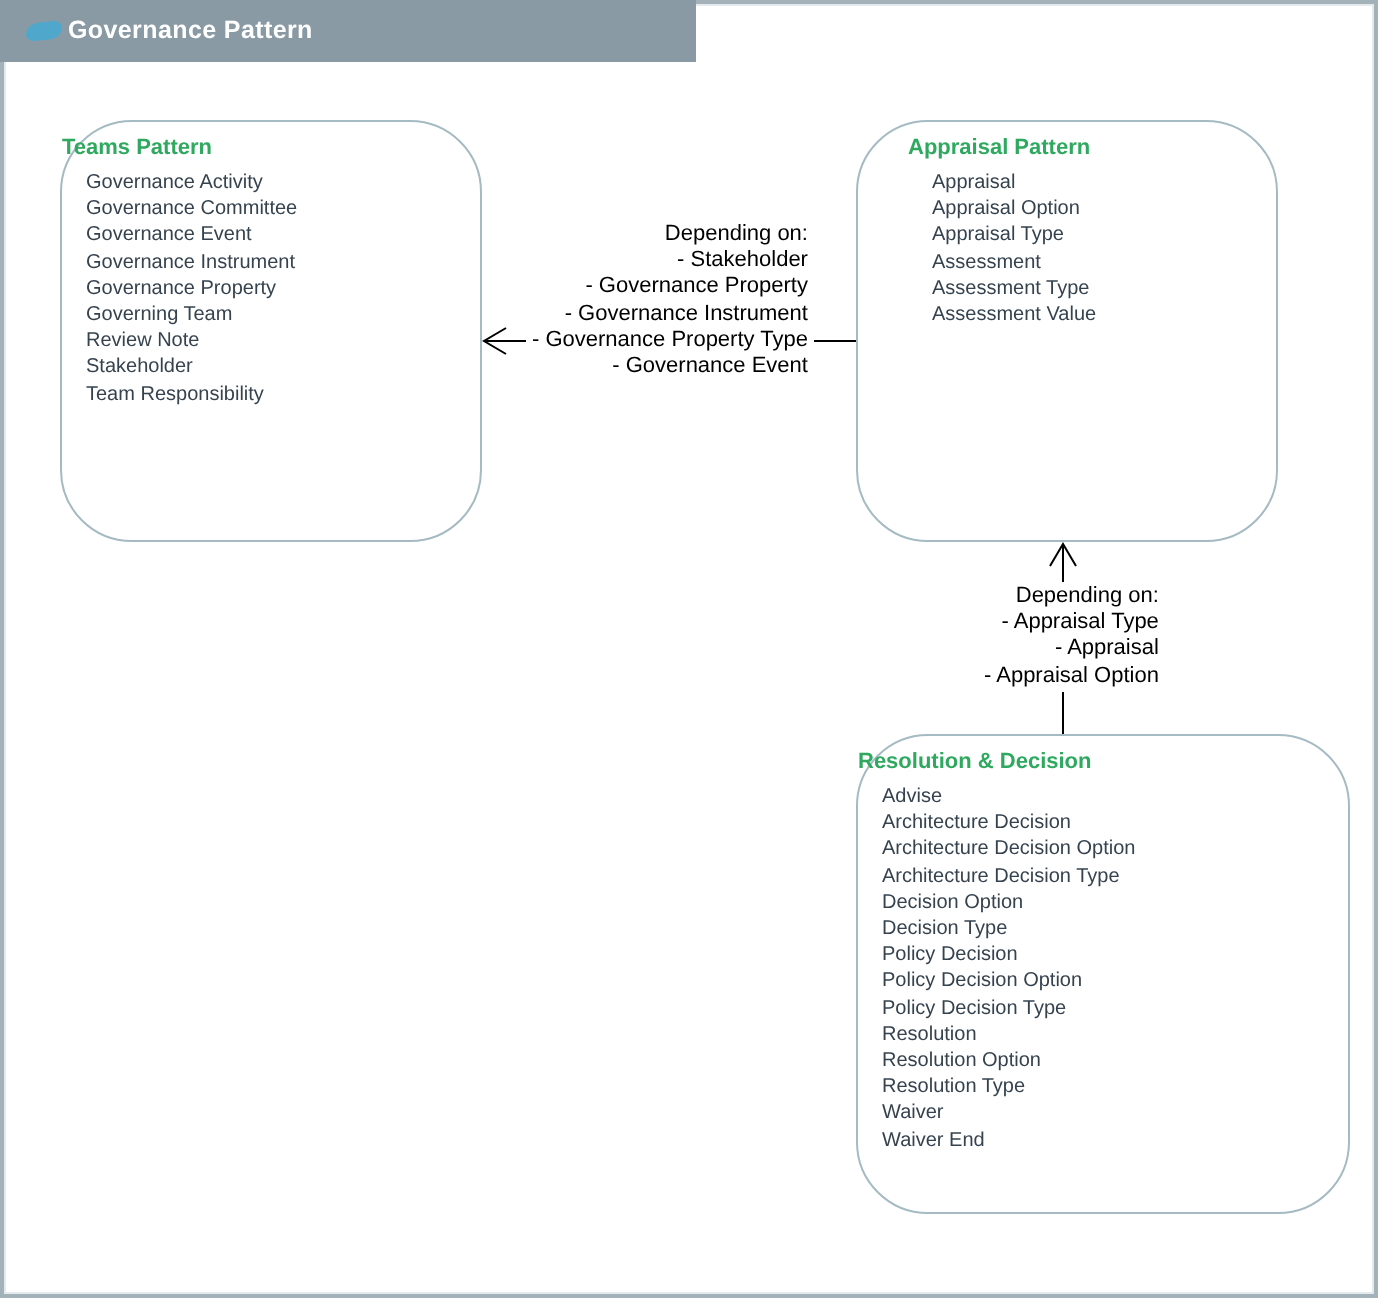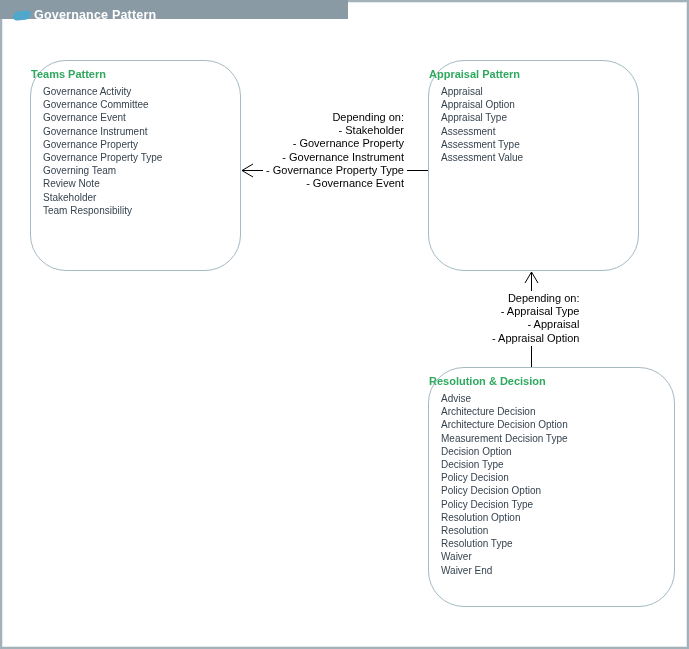--- a/index.html
+++ b/index.html
@@ -8,21 +8,21 @@
     position:relative; width:689px; height:649px; background:#ffffff; overflow:hidden;
   }
   
   .frame {
     position:absolute; left:0; top:0; right:0; bottom:0;
     border:2px solid #a3b1b9;
     box-shadow: inset 0 0 0 1px #e3e9ec;
   }
   
   .titlebar {
-    position:absolute; left:0; top:0; width:348px; height:19px;
+    position:absolute; left:0; top:0; width:348px; height:31px;
     background:#8a9aa4; z-index:3;
   }
   .titlebar .bar-title {
     position:absolute; left:34px; top:0; height:31px; line-height:31px;
     color:#ffffff; font-size:12.5px; font-weight:bold; letter-spacing:0.2px;
     white-space:nowrap;
   }
   .titlebar .bar-icon {
     position:absolute; left:13px; top:11px; width:18px; height:9px;
     background:#4fa8cb;
@@ -38,21 +38,21 @@
   .group-title {
     text-align:left; color:#2fa95f; font-weight:bold; font-size:11px;
     padding-top:7px; white-space:nowrap;
   }
   .group-items {
     margin-top:5px; padding-left:12px; padding-right:6px;
     font-size:10px; line-height:13.2px; color:#36434f;
   }
   .group-items div { white-space:nowrap; }
   #group-teams      { left:30px;  top:60px;  width:211px; height:211px; }
-  #group-appraisal  { left:428px; top:60px;  width:211px; height:211px; }
+  #group-appraisal  { left:428px; top:60px;  width:211px; height:211px;padding-left:25px; }
   #group-resolution { left:428px; top:367px; width:247px; height:240px; }
   
   svg.arrows { position:absolute; left:0; top:0; z-index:1; }
   
   .dep-label {
     position:absolute; z-index:2; background:#ffffff;
     font-size:11px; line-height:13.2px; color:#000000;
     padding:1px 3px; white-space:nowrap;text-align:right;
   }
   .dep-label .dep-heading { padding-left:3px; }
@@ -83,21 +83,20 @@
   </svg>
 
   <div class="group" id="group-teams">
     <div class="group-title">Teams Pattern</div>
     <div class="group-items">
         <div>Governance Activity</div>
         <div>Governance Committee</div>
         <div>Governance Event</div>
         <div>Governance Instrument</div>
         <div>Governance Property</div>
-        <div>Governance Property Type</div>
         <div>Governing Team</div>
         <div>Review Note</div>
         <div>Stakeholder</div>
         <div>Team Responsibility</div>
       </div>
   </div>
 
   <div class="group" id="group-appraisal">
     <div class="group-title">Appraisal Pattern</div>
     <div class="group-items">
@@ -109,28 +108,28 @@
         <div>Assessment Value</div>
       </div>
   </div>
 
   <div class="group" id="group-resolution">
     <div class="group-title">Resolution &amp; Decision</div>
     <div class="group-items">
         <div>Advise</div>
         <div>Architecture Decision</div>
         <div>Architecture Decision Option</div>
-        <div>Measurement Decision Type</div>
+        <div>Architecture Decision Type</div>
         <div>Decision Option</div>
         <div>Decision Type</div>
         <div>Policy Decision</div>
         <div>Policy Decision Option</div>
         <div>Policy Decision Type</div>
+        <div>Resolution</div>
         <div>Resolution Option</div>
-        <div>Resolution</div>
         <div>Resolution Type</div>
         <div>Waiver</div>
         <div>Waiver End</div>
       </div>
   </div>
 
   <div class="dep-label" id="dep-label-1">
     <div class="dep-heading">Depending on:</div>
     <div>
         <div>- Stakeholder</div>

